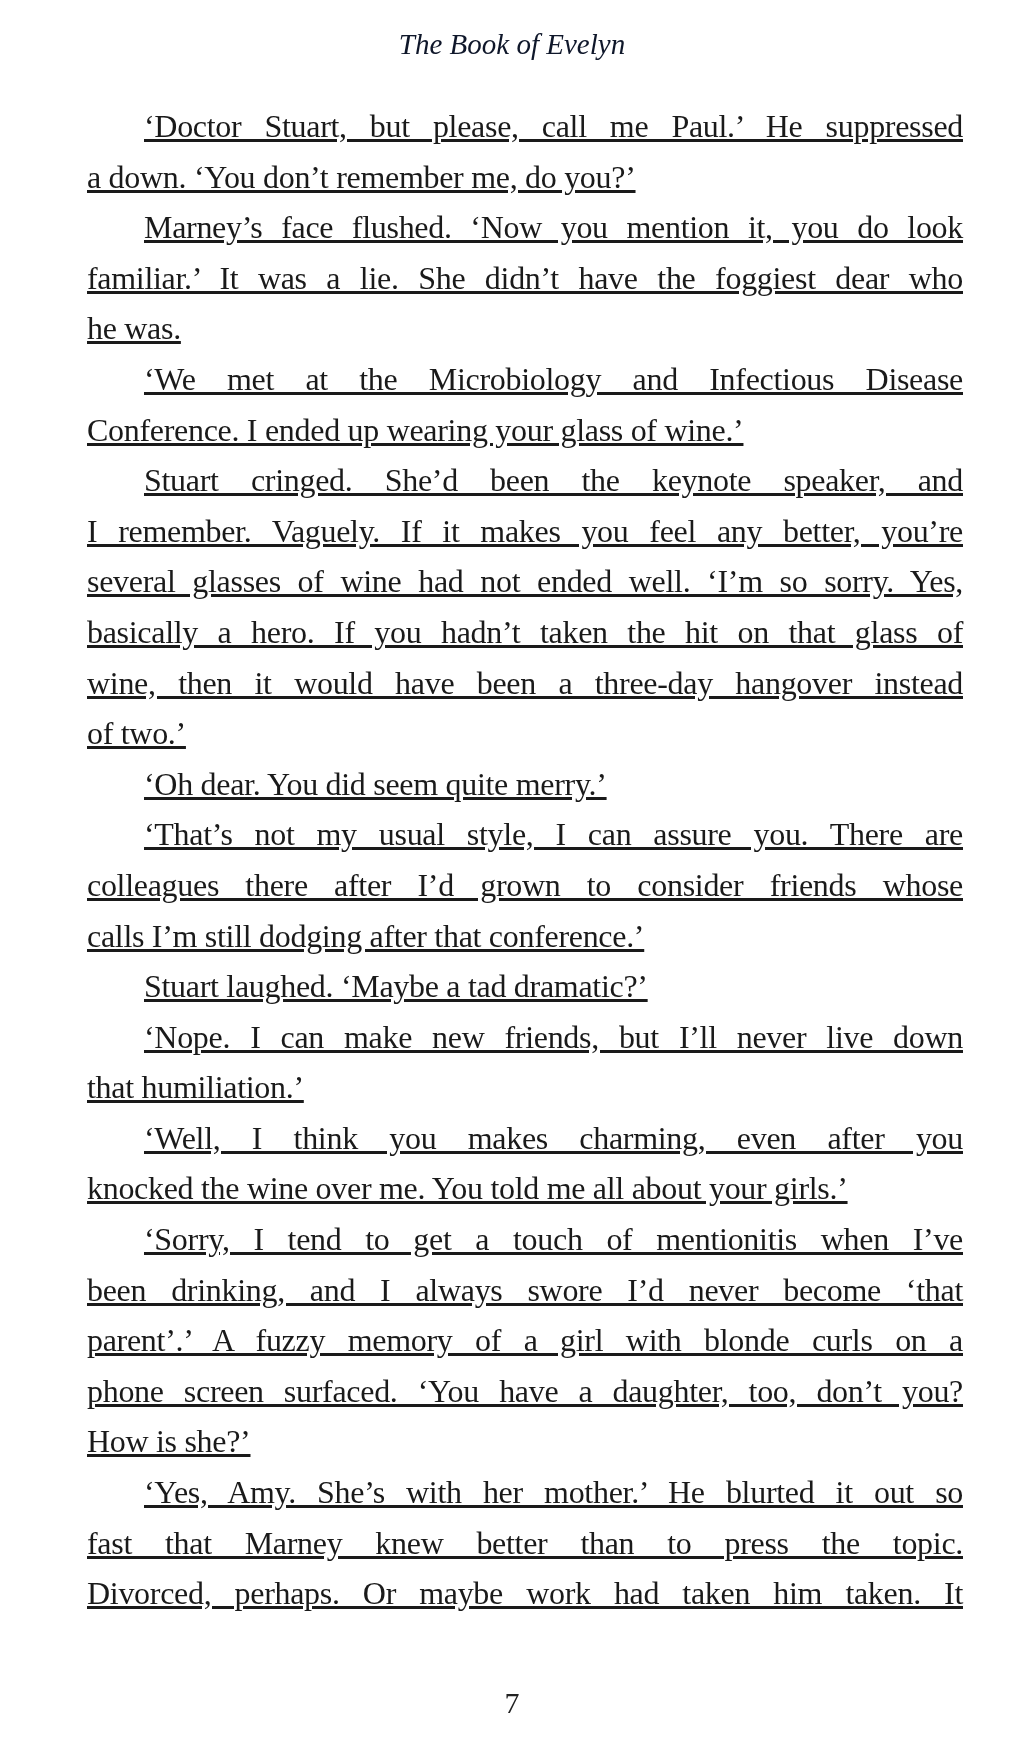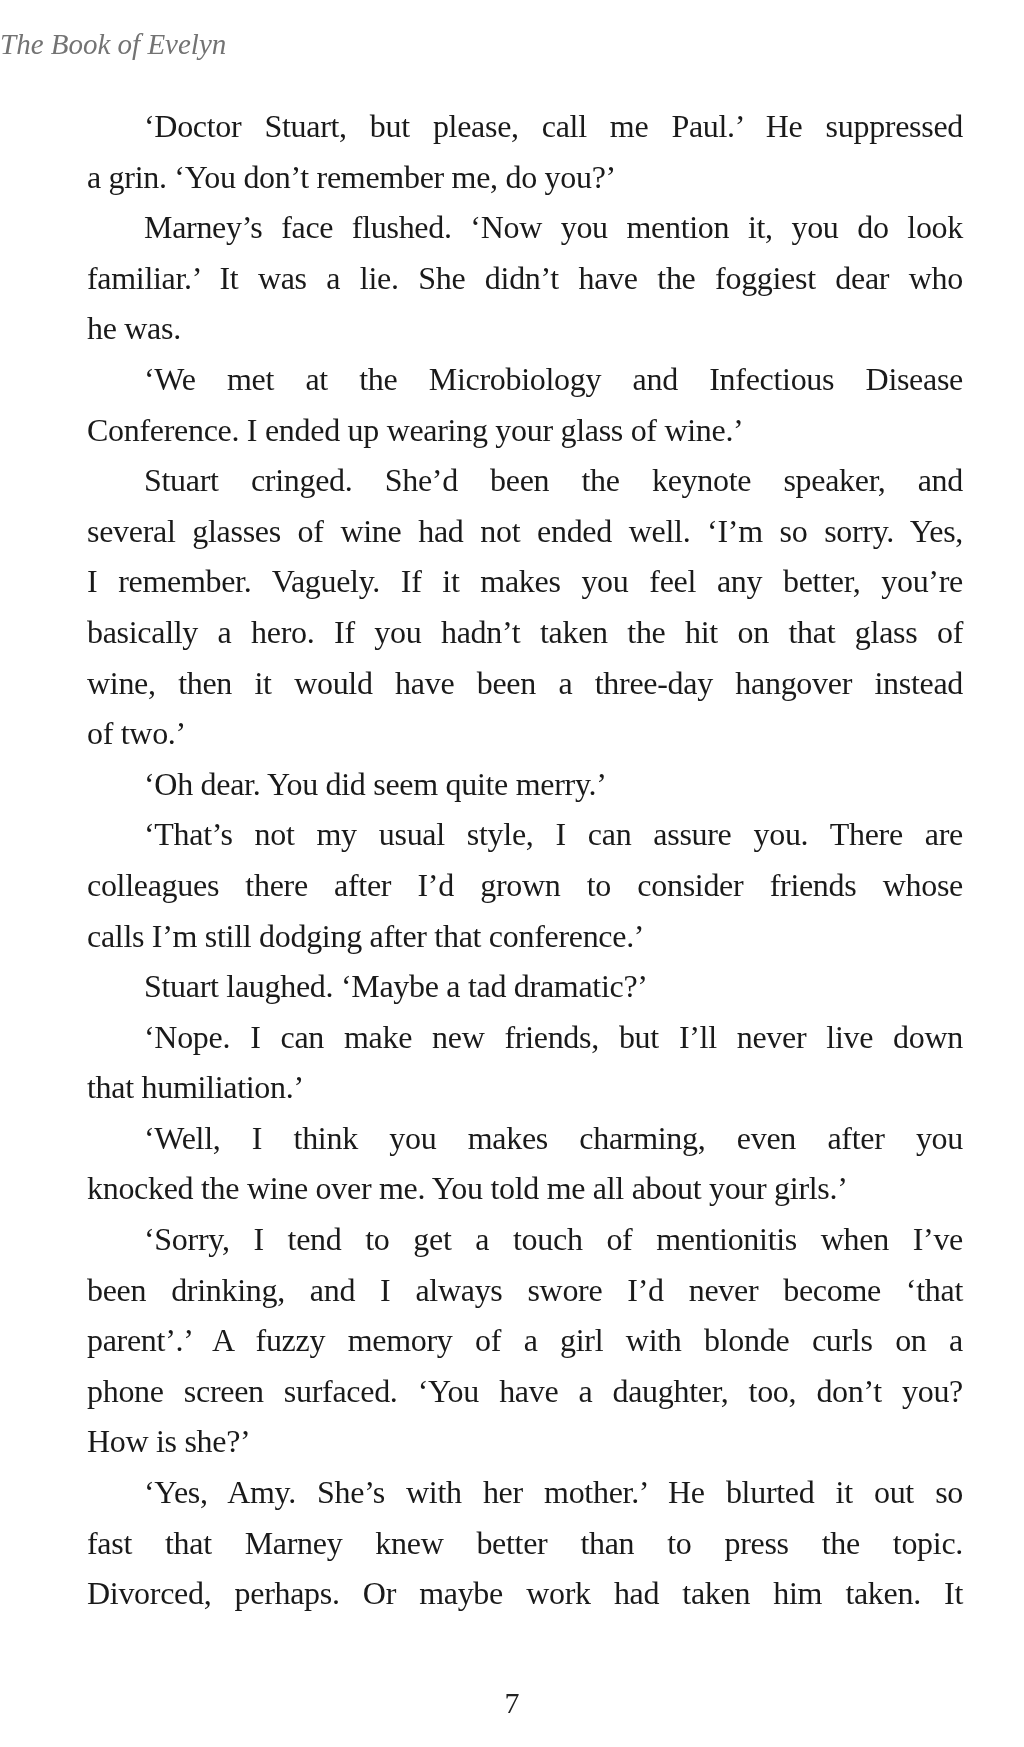--- a/index.html
+++ b/index.html
@@ -3,54 +3,54 @@
 <meta charset="utf-8">
 <style>
   html, body { margin: 0; padding: 0; background: #ffffff; }
   body {
     width: 1024px; height: 1747px; position: relative; overflow: hidden;
     font-family: "Liberation Serif", "DejaVu Serif", serif;
     color: #1a1a1a;
   }
   .running-head {
     position: absolute; top: 24px; left: 0; width: 1024px;
-    font-style: italic; font-size: 29px; line-height: 40px;
-    color: #737373;
+    text-align: center; font-style: italic; font-size: 29px; line-height: 40px;
+    color: #0f172a;
   }
   .body-text {
     position: absolute; top: 101px; left: 87px; width: 876px;
     font-size: 32px; letter-spacing: -0.3px;
   }
   .line {
     height: 50.6px; line-height: 50.6px; white-space: nowrap;
-    text-align: justify; text-align-last: justify;
+    text-align: justify; text-align-last: justify; text-decoration: underline;
   }
   .line.indent { padding-left: 57px; }
   .line.last { text-align-last: left; }
   .folio {
     position: absolute; top: 1683px; left: 0; width: 1024px;
     text-align: center; font-size: 30px; line-height: 40px; color: #222;
   }
 </style>
 </head>
 <body>
 
 <div class="running-head">The Book of Evelyn</div>
 
 <div class="body-text" id="body-text">
     <div class="line indent">‘Doctor Stuart, but please, call me Paul.’ He suppressed</div>
-    <div class="line last">a grin. ‘You don’t remember me, do you?’</div>
+    <div class="line last">a down. ‘You don’t remember me, do you?’</div>
     <div class="line indent">Marney’s face flushed. ‘Now you mention it, you do look</div>
     <div class="line">familiar.’ It was a lie. She didn’t have the foggiest dear who</div>
     <div class="line last">he was.</div>
     <div class="line indent">‘We met at the Microbiology and Infectious Disease</div>
     <div class="line last">Conference. I ended up wearing your glass of wine.’</div>
     <div class="line indent">Stuart cringed. She’d been the keynote speaker, and</div>
+    <div class="line">I remember. Vaguely. If it makes you feel any better, you’re</div>
     <div class="line">several glasses of wine had not ended well. ‘I’m so sorry. Yes,</div>
-    <div class="line">I remember. Vaguely. If it makes you feel any better, you’re</div>
     <div class="line">basically a hero. If you hadn’t taken the hit on that glass of</div>
     <div class="line">wine, then it would have been a three-day hangover instead</div>
     <div class="line last">of two.’</div>
     <div class="line indent last">‘Oh dear. You did seem quite merry.’</div>
     <div class="line indent">‘That’s not my usual style, I can assure you. There are</div>
     <div class="line">colleagues there after I’d grown to consider friends whose</div>
     <div class="line last">calls I’m still dodging after that conference.’</div>
     <div class="line indent last">Stuart laughed. ‘Maybe a tad dramatic?’</div>
     <div class="line indent">‘Nope. I can make new friends, but I’ll never live down</div>
     <div class="line last">that humiliation.’</div>

